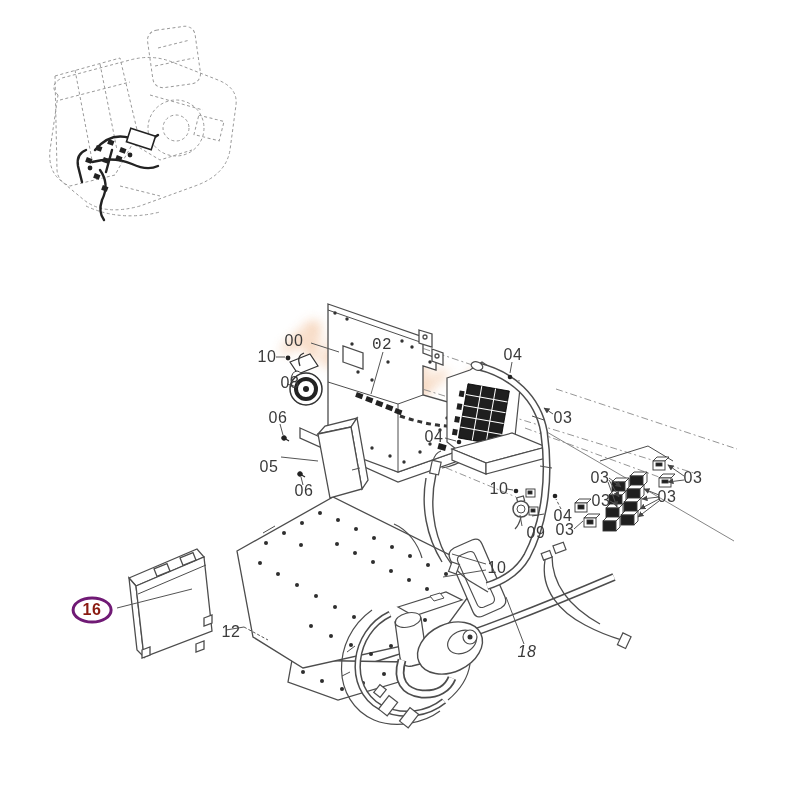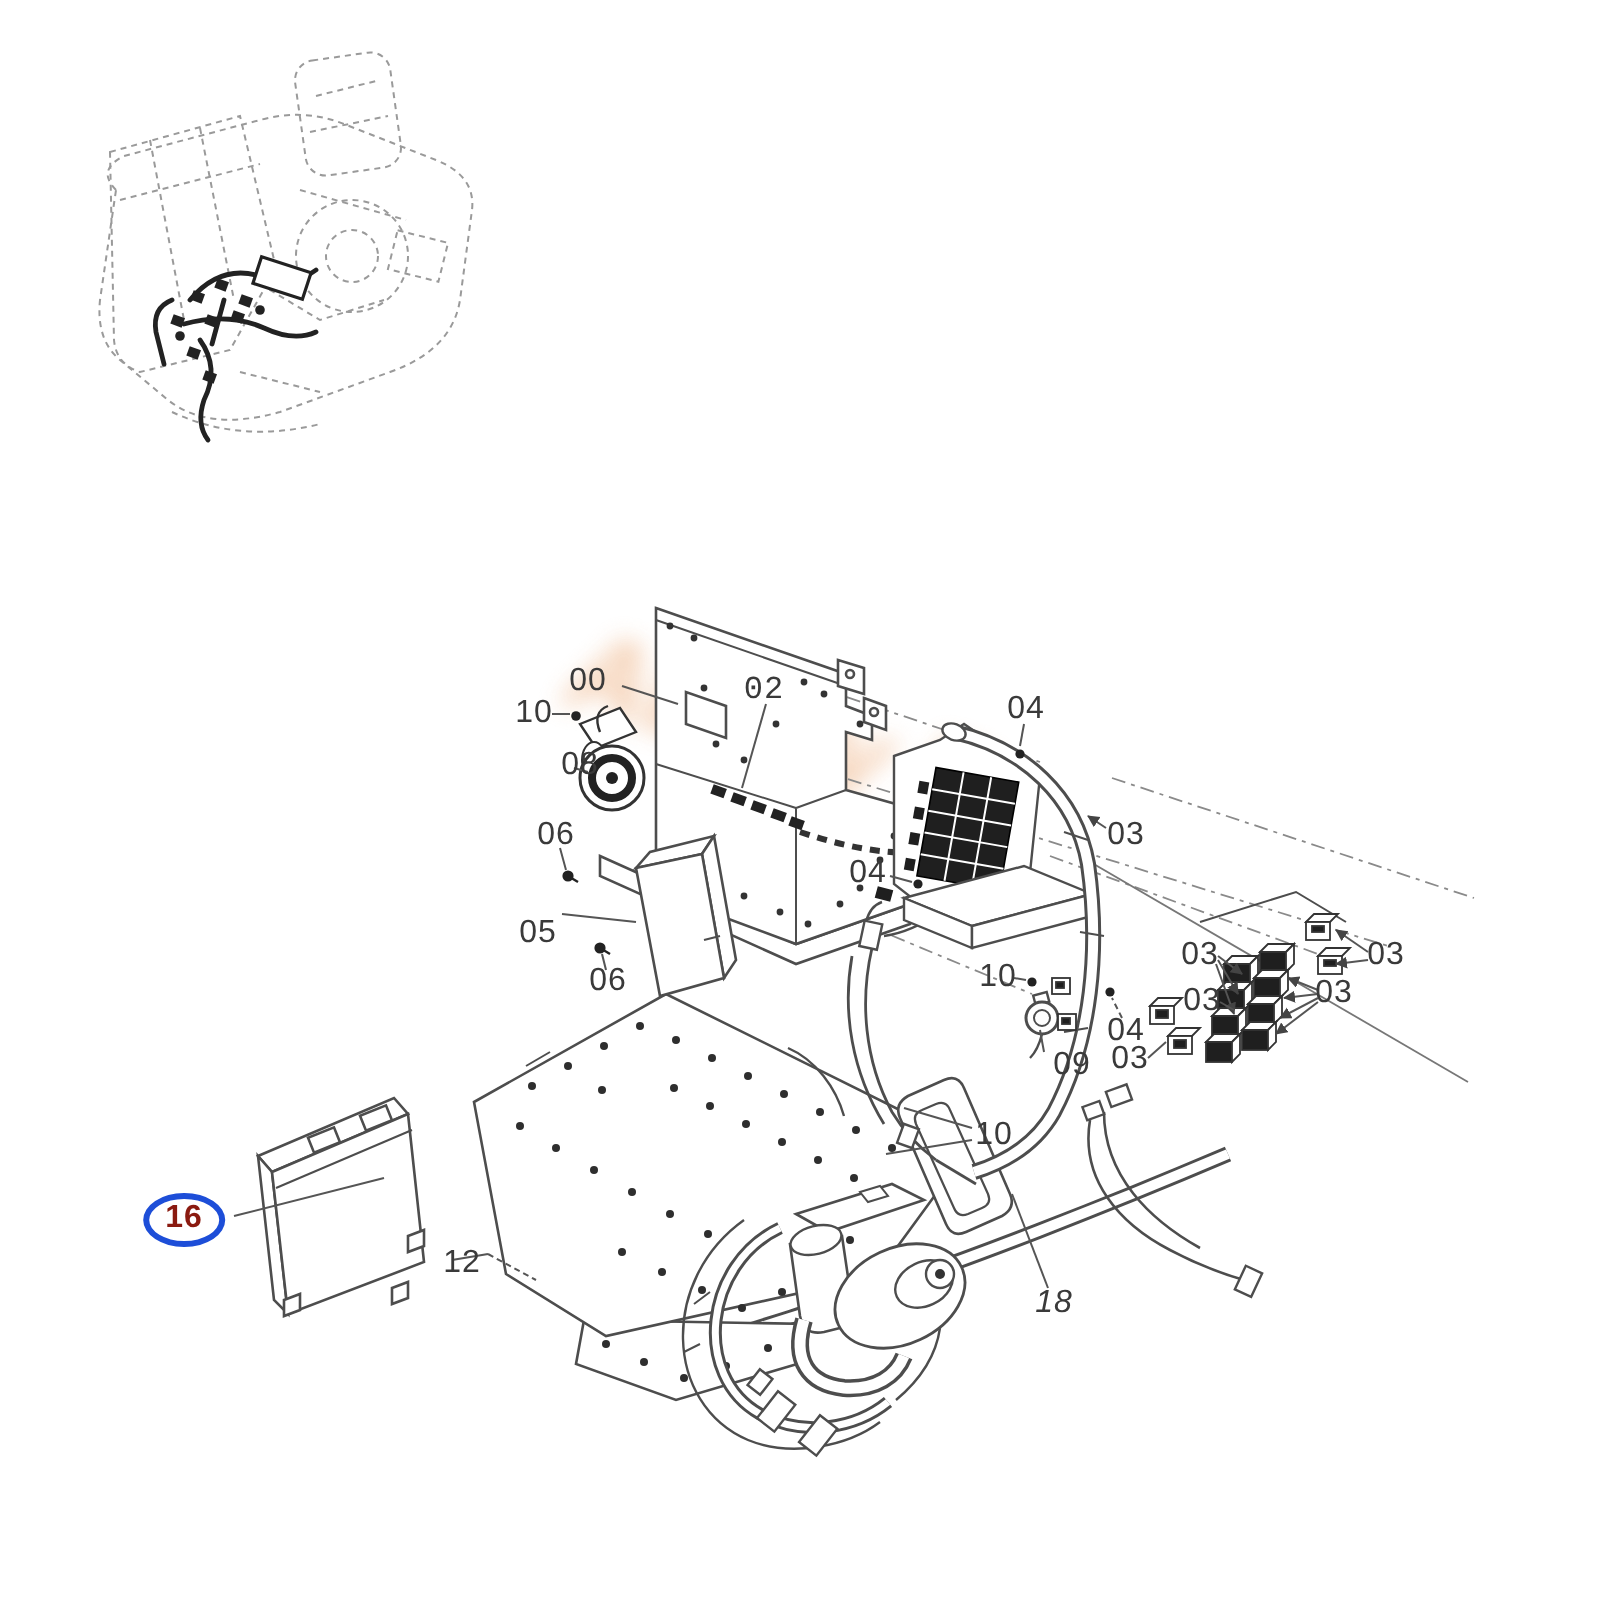--- a/index.html
+++ b/index.html
@@ -7,21 +7,21 @@
     width:800px;height:800px;position:relative;background:#ffffff;
     font-family:"Liberation Sans",sans-serif;overflow:hidden;
   }
   #diagram-svg{position:absolute;left:0;top:0;}
   .callout{
     position:absolute;transform:translate(-50%,-50%);
     font-size:16px;color:#3a3a3a;letter-spacing:.5px;white-space:nowrap;
     z-index:5;
   }
   .callout.circled{
-    border:3px solid #1d4ed8;border-radius:50%;
+    border:3px solid #701a75;border-radius:50%;
     padding:1px 8px 2px 8px;color:#8a1a10;font-weight:bold;
     background:rgba(255,255,255,.1);
   }
   .watermark{
     position:absolute;left:268px;top:348px;width:340px;height:140px;
     transform:rotate(17deg);
     font-size:56px;font-weight:bold;font-style:italic;
     color:#f2c5a2;filter:blur(6px);opacity:.9;
     z-index:1;pointer-events:none;
   }

